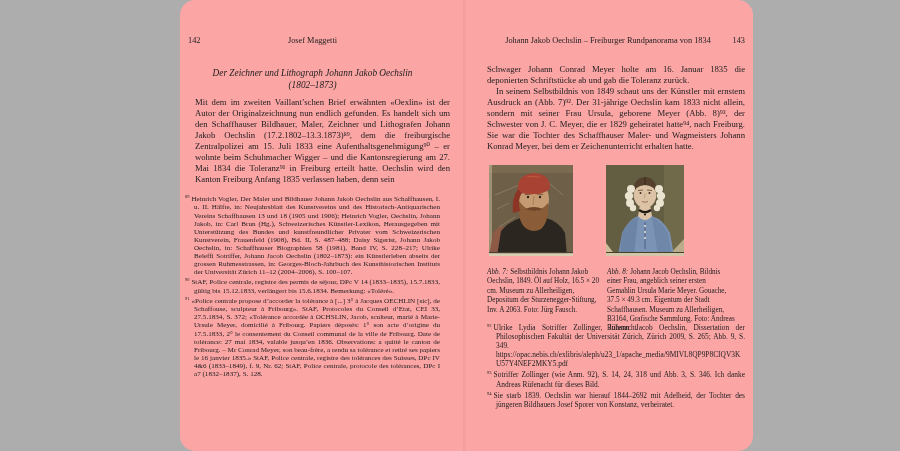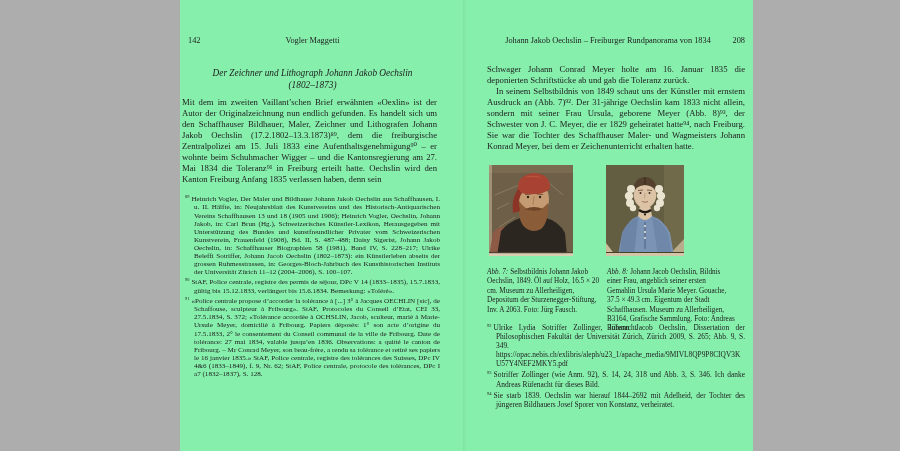--- a/index.html
+++ b/index.html
@@ -1,18 +1,18 @@
 <!DOCTYPE html>
 <html><head>
 <meta charset="utf-8">
 <style>
   html,body{margin:0;padding:0;}
   .stage{position:relative;width:900px;height:451px;background:#adadad;overflow:hidden;
          font-family:"Liberation Serif","DejaVu Serif",serif;color:#1d1d1d;}
-  .spread{position:absolute;left:180px;top:0;width:573px;height:451px;background:#86efac;}
+  .spread{position:absolute;left:180px;top:0;width:573px;height:451px;background:#fca5a5;border-radius:15px;}
   .seam{position:absolute;left:283px;top:0;width:4px;height:451px;
         background:linear-gradient(to right,rgba(0,0,0,0.05),rgba(0,0,0,0));}
   .abs{position:absolute;}
   
   .rhead{font-size:8.3px;line-height:10px;height:10px;}
   .rhead .centered{display:block;text-align:center;}
   .pnum-l{position:absolute;left:3px;top:0;}
   .pnum-r{position:absolute;right:0;top:0;}
   
   .title{text-align:center;font-style:italic;font-size:9.3px;line-height:11.5px;}
@@ -35,40 +35,40 @@
 </style>
 </head>
 <body>
 
 <div class="stage">
   <div class="spread">
     <div class="seam"></div>
 
     <div class="abs rhead" style="left:5px;top:36px;width:255px;">
       <span class="pnum-l">142</span>
-      <span class="centered">Vogler Maggetti</span>
+      <span class="centered">Josef Maggetti</span>
     </div>
 
     <div class="abs title" style="left:5px;top:68px;width:255px;text-align:center;">
       <div>Der Zeichner und Lithograph Johann Jakob Oechslin</div>
       <div>(1802–1873)</div>
     </div>
 
-    <div class="abs bodytxt" style="left:2px;top:97px;width:255px;">
+    <div class="abs bodytxt" style="left:15px;top:97px;width:255px;">
       <p>Mit dem im zweiten Vaillant’schen Brief erwähnten «Oexlin» ist der Autor der Originalzeichnung nun endlich gefunden. Es handelt sich um den Schaffhauser Bildhauer, Maler, Zeichner und Lithografen Johann Jakob Oechslin (17.2.1802–13.3.1873)⁸⁹, dem die freiburgische Zentralpolizei am 15. Juli 1833 eine Aufenthaltsgenehmigung⁹⁰ – er wohnte beim Schuhmacher Wigger – und die Kantonsregierung am 27. Mai 1834 die Toleranz⁹¹ in Freiburg erteilt hatte. Oechslin wird den Kanton Freiburg Anfang 1835 verlassen haben, denn sein</p>
     </div>
 
     <div class="abs fnblock fnblock-l" style="left:5px;top:193px;width:255px;">
       <p class="fn"><sup>89</sup><span>Heinrich Vogler, Der Maler und Bildhauer Johann Jakob Oechslin aus Schaffhausen, I. u. II. Hälfte, in: Neujahrsblatt des Kunstvereins und des Historisch-Antiquarischen Vereins Schaffhausen 13 und 18 (1905 und 1906); Heinrich Vogler, Oechslin, Johann Jakob, in: Carl Brun (Hg.), Schweizerisches Künstler-Lexikon, Herausgegeben mit Unterstützung des Bundes und kunstfreundlicher Privater vom Schweizerischen Kunstverein, Frauenfeld (1908), Bd. II, S. 487–488; Daisy Sigerist, Johann Jakob Oechslin, in: Schaffhauser Biographien 58 (1981), Band IV, S. 228–217; Ulrike Beleffi Sotriffer, Johann Jacob Oechslin (1802–1873): ein Künstlerleben abseits der grossen Ruhmesstrassen, in: Georges-Bloch-Jahrbuch des Kunsthistorischen Instituts der Universität Zürich 11–12 (2004–2006), S. 100–107.</span></p>
       <p class="fn"><sup>90</sup><span>StAF, Police centrale, registre des permis de séjour, DPc V 14 (1833–1835), 15.7.1833, gültig bis 15.12.1833, verlängert bis 15.6.1834. Bemerkung: «Toléré».</span></p>
       <p class="fn"><sup>91</sup><span>«Police centrale propose d’accorder la tolérance à [...] 3° à Jacques OECHLIN [sic], de Schaffouse, sculpteur à Fribourg». StAF, Protocoles du Conseil d’Etat, CEI 33, 27.5.1834, S. 372; «Tolérance accordée à OCHSLIN, Jacob, sculteur, marié à Marie-Ursule Meyer, domicilié à Fribourg. Papiers déposés: 1° son acte d’origine du 17.5.1833, 2° le consentement du Conseil communal de la ville de Fribourg. Date de tolérance: 27 mai 1834, valable jusqu’en 1836. Observations: a quitté le canton de Fribourg. – Mr Conrad Meyer, son beau-frère, a rendu sa tolérance et retiré ses papiers le 16 janvier 1835.» StAF, Police centrale, registre des tolérances des Suisses, DPc IV 4&amp;6 (1833–1849), f. 9, Nr. 62; StAF, Police centrale, protocole des tolérances, DPc I a7 (1832–1837), S. 128.</span></p>
     </div>
 
     <div class="abs rhead" style="left:307px;top:36px;width:258px;">
-      <span class="pnum-r">208</span>
+      <span class="pnum-r">143</span>
       <span class="centered" style="padding-right:16px;">Johann Jakob Oechslin – Freiburger Rundpanorama von 1834</span>
     </div>
 
     <div class="abs bodytxt" style="left:307px;top:64px;width:258px;">
       <p>Schwager Johann Conrad Meyer holte am 16. Januar 1835 die deponierten Schriftstücke ab und gab die Toleranz zurück.</p>
       <p class="indent">In seinem Selbstbildnis von 1849 schaut uns der Künstler mit ernstem Ausdruck an (Abb. 7)⁹². Der 31-jährige Oechslin kam 1833 nicht allein, sondern mit seiner Frau Ursula, geborene Meyer (Abb. 8)⁹³, der Schwester von J. C. Meyer, die er 1829 geheiratet hatte⁹⁴, nach Freiburg. Sie war die Tochter des Schaffhauser Maler- und Wagmeisters Johann Konrad Meyer, bei dem er Zeichenunterricht erhalten hatte.</p>
     </div>
 
     <div class="abs figs" style="left:307px;top:165px;width:258px;">
 

